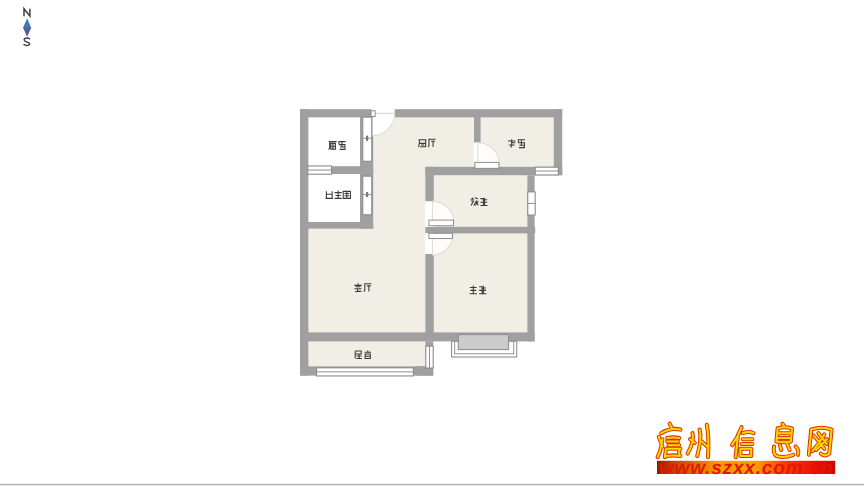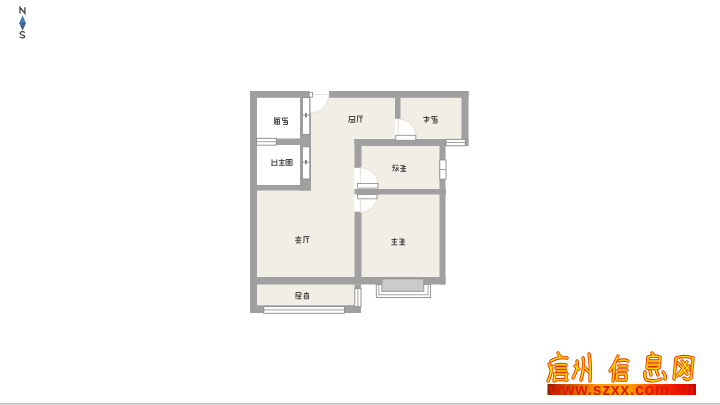--- a/index.html
+++ b/index.html
@@ -1,17 +1,17 @@
 <!DOCTYPE html>
 <html><head>
 <meta charset="utf-8">
 <style>
 html,body{margin:0;padding:0;background:#ffffff;width:720px;height:405px;overflow:hidden;
 font-family:"Liberation Sans", sans-serif;}
-#stage{position:relative;width:720px;height:405px;}
+#stage{position:relative;width:720px;height:405px;font-style:italic;}
 svg{position:absolute;left:0;top:0;}
 </style>
 </head>
 <body>
 <div id="stage">
 <svg width="720" height="405" viewBox="0 0 720 405">
 <defs>
 <linearGradient id="barGrad" x1="0" y1="0" x2="1" y2="0">
 <stop offset="0" stop-color="#8d1a00"></stop>
 <stop offset="0.08" stop-color="#c33c00"></stop>

